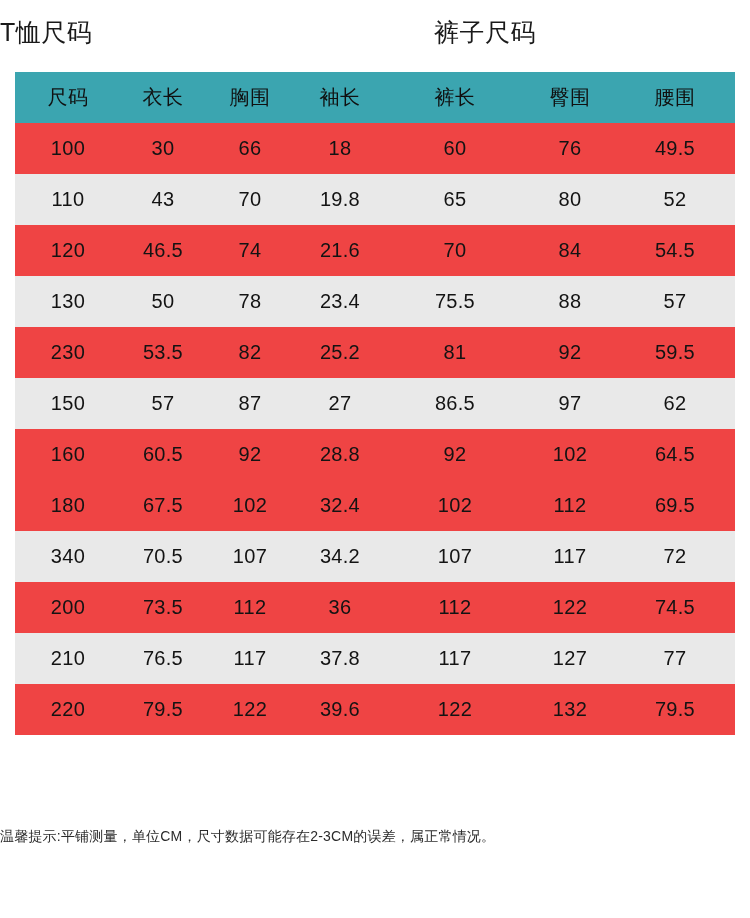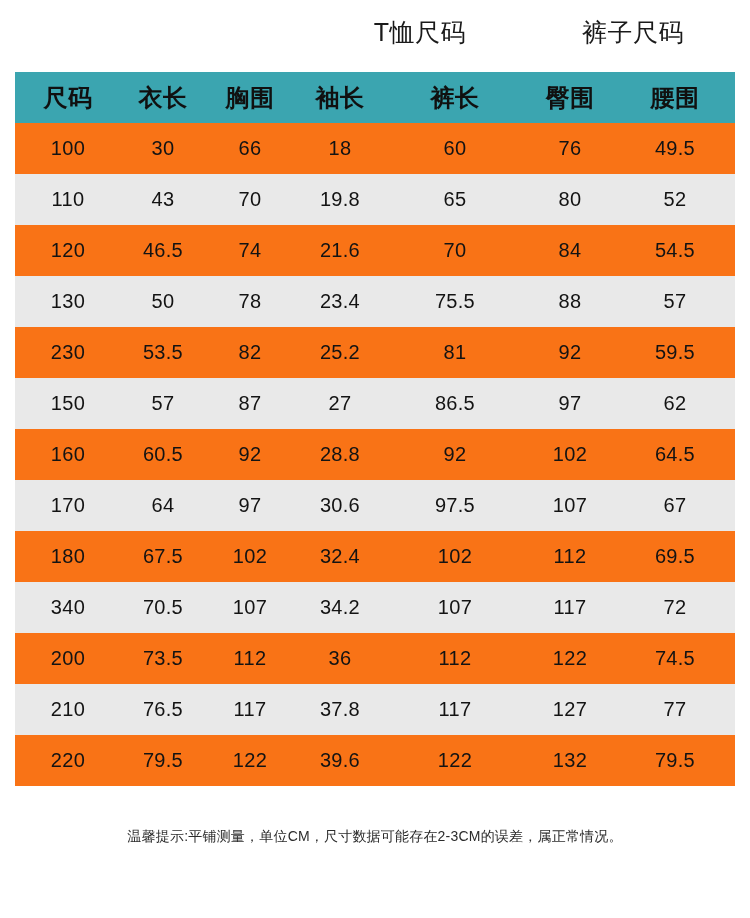--- a/index.html
+++ b/index.html
@@ -23,21 +23,21 @@
   }
   .chart-title {
     position: absolute;
     top: 16px;
     font-size: 25px;
     line-height: 32px;
     font-weight: 400;
     color: #1a1a1a;
     letter-spacing: 0.5px;
     white-space: nowrap;
-    text-align: right;
+    text-align: left;
   }
   .title-shirt {
     left: 0;
     width: 466px;
   }
   .title-pants {
     left: 434px;
     width: 250px;
   }
 
@@ -59,31 +59,31 @@
     vertical-align: middle;
     padding: 0;
     border: none;
   }
   thead tr.header-row {
     background: #3ba5b0;
     height: 51px;
   }
   thead th {
     height: 51px;
-    font-size: 24px;
-    font-weight: 700;
+    font-size: 20px;
+    font-weight: 400;
     color: #101010;
     letter-spacing: 0.5px;
     margin-top: 25px;
   }
   tbody tr {
     height: 51px;
   }
   tbody tr.row-odd {
-    background: #f97316;
+    background: #ef4444;
   }
   tbody tr.row-even {
     background: #e9e9e9;
     border-radius: 19px;
   }
   tbody td {
     height: 51px;
     font-size: 20px;
     font-weight: 400;
     color: #131313;
@@ -98,21 +98,20 @@
   col.c-col5   { width: 140px; }
   col.c-col6   { width: 90px;  }
   col.c-col7   { width: 120px; }
 
   
   .footer-note {
     position: absolute;
     left: 0;
     top: 824px;
     width: 750px;
-    text-align: center;
   }
   .footer-line {
     font-size: 14px;
     line-height: 24px;
     color: #2b2b2b;
     letter-spacing: 0.2px;
     white-space: nowrap;
   }
 </style>
 </head>
@@ -202,29 +201,20 @@
         </tr>
         <tr class="row-odd">
           <td>160</td>
           <td>60.5</td>
           <td>92</td>
           <td>28.8</td>
           <td>92</td>
           <td>102</td>
           <td>64.5</td>
         </tr>
-        <tr class="row-even">
-          <td>170</td>
-          <td>64</td>
-          <td>97</td>
-          <td>30.6</td>
-          <td>97.5</td>
-          <td>107</td>
-          <td>67</td>
-        </tr>
         <tr class="row-odd">
           <td>180</td>
           <td>67.5</td>
           <td>102</td>
           <td>32.4</td>
           <td>102</td>
           <td>112</td>
           <td>69.5</td>
         </tr>
         <tr class="row-even">

